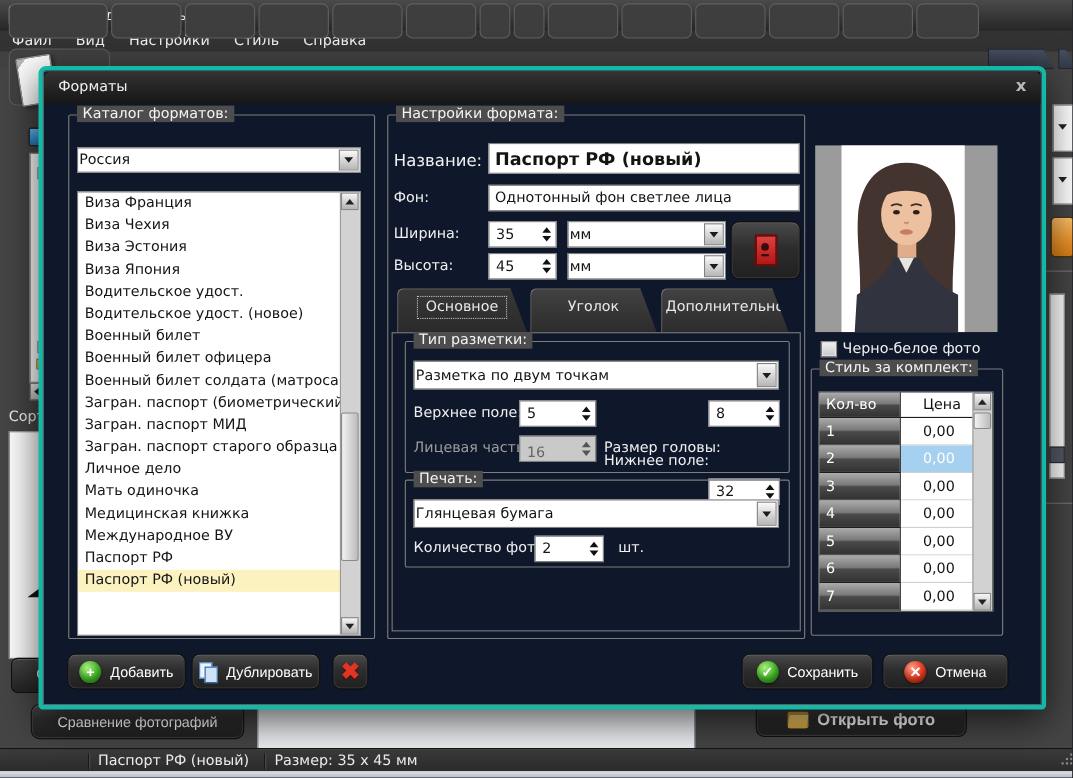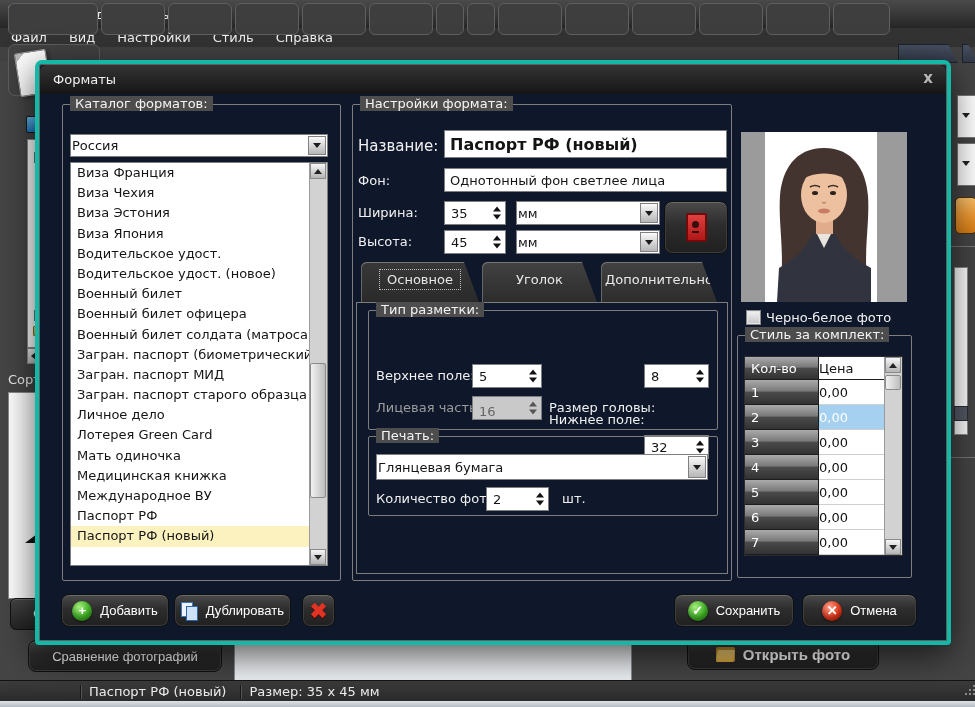--- a/index.html
+++ b/index.html
@@ -82,21 +82,21 @@
   .combo .cbtn i{width:0;height:0;border:4px solid transparent;border-top:5px solid #1c1c1c;margin-top:4px;}
   .spinner{position:absolute;background:#fff;border:1px solid #7e7e7e;color:#141414;display:flex;align-items:center;
            padding-left:6px;box-sizing:border-box;}
   .spinner .arrows{position:absolute;right:4px;top:50%;transform:translateY(-50%);display:flex;flex-direction:column;gap:3px;}
   .spinner .up{width:0;height:0;border-left:4px solid transparent;border-right:4px solid transparent;border-bottom:5px solid #111;}
   .spinner .dn{width:0;height:0;border-left:4px solid transparent;border-right:4px solid transparent;border-top:5px solid #111;}
   .spinner.dis{background:#c9c9c9;color:#666;}
   .spinner.dis .up{border-bottom-color:#555;}
   .spinner.dis .dn{border-top-color:#555;}
   
-  .fmt-list{position:absolute;left:31px;top:98px;width:258px;height:404px;background:#fff;border:1px solid #7e7e7e;box-sizing:border-box;overflow:hidden;}
+  .fmt-list{position:absolute;left:31px;top:110px;width:258px;height:404px;background:#fff;border:1px solid #7e7e7e;box-sizing:border-box;overflow:hidden;}
   .fmt-items{position:absolute;left:0;top:0;right:17px;bottom:0;}
   .fmt-item{height:20.2px;line-height:20.2px;padding-left:6px;color:#151515;white-space:nowrap;overflow:hidden;}
   .fmt-item.selected{background:#fcf2c0;}
   .vscroll{position:absolute;top:0;right:0;bottom:0;width:17px;background:#d2d2d2;border-left:1px solid #9a9a9a;}
   .sbtn{position:absolute;left:0;width:16px;height:16px;background:linear-gradient(#f6f6f6,#b4b4b4);border:1px solid #8a8a8a;
         box-sizing:border-box;display:flex;align-items:center;justify-content:center;}
   .sbtn.top{top:0;} .sbtn.bot{bottom:0;}
   .sbtn .tu{width:0;height:0;border-left:4px solid transparent;border-right:4px solid transparent;border-bottom:5px solid #222;}
   .sbtn .td{width:0;height:0;border-left:4px solid transparent;border-right:4px solid transparent;border-top:5px solid #222;}
   .sthumb{position:absolute;left:0;width:16px;background:linear-gradient(90deg,#f2f2f2,#bcbcbc);border:1px solid #8a8a8a;border-radius:2px;box-sizing:border-box;}
@@ -111,21 +111,21 @@
   
   .photo{position:absolute;left:702px;top:68px;width:166px;height:170px;}
   .checkbox{position:absolute;left:707px;top:246px;width:13px;height:13px;border:1px solid #8a8a8a;
             background:linear-gradient(#f2f2f2,#c6c6c6);box-shadow:inset 0 0 0 1px #e6e6e6;}
   
   .price-table{position:absolute;left:705px;top:292px;width:157px;height:198px;background:#fff;border:1px solid #2c2c2c;box-sizing:content-box;}
   .metal{background:linear-gradient(180deg,#ababab,#7a7a7a 45%,#4a4a4a 52%,#323232);color:#fff;}
   .prow{display:flex;height:25px;line-height:25px;}
   .prow.head{height:23px;line-height:23px;}
   .qcell{width:74px;padding-left:6px;box-sizing:border-box;border-right:1px solid #1c1c1c;border-bottom:1px solid #1c1c1c;}
-  .pcell{width:66px;padding-left:0;box-sizing:border-box;color:#111;background:#fff;border-bottom:1px solid #cfcfcf;}
+  .pcell{width:66px;padding-left:20px;box-sizing:border-box;color:#111;background:#fff;border-bottom:1px solid #cfcfcf;}
   .prow.head .pcell{border-bottom:1px solid #1c1c1c;}
   .pcell.sel{background:#a6d0f0;color:#fff;}
   
   .ic-circle{width:20px;height:20px;border-radius:50%;display:flex;align-items:center;justify-content:center;
              color:#fff;font-weight:bold;font-size:13px;line-height:20px;box-shadow:inset 0 -4px 6px rgba(0,0,0,.25),0 1px 2px rgba(0,0,0,.5);}
   .ic-green{background:radial-gradient(circle at 35% 30%,#a8ef7e,#41b327 55%,#1f7a12);}
   .ic-red{background:radial-gradient(circle at 35% 30%,#ff9d8a,#e23b1e 55%,#9a1405);}
   .ic-pages{position:relative;width:18px;height:18px;}
   .ic-pages .p1{position:absolute;left:0;top:0;width:10px;height:13px;background:#eef4fb;border:1px solid #3a78c2;}
   .ic-pages .p2{position:absolute;left:5px;top:4px;width:10px;height:13px;background:#cfe2f5;border:1px solid #2d66ad;}
@@ -252,21 +252,20 @@
           <div class="fmt-item">Виза Япония</div>
           <div class="fmt-item">Водительское удост.</div>
           <div class="fmt-item">Водительское удост. (новое)</div>
           <div class="fmt-item">Военный билет</div>
           <div class="fmt-item">Военный билет офицера</div>
           <div class="fmt-item">Военный билет солдата (матроса)</div>
           <div class="fmt-item">Загран. паспорт (биометрический)</div>
           <div class="fmt-item">Загран. паспорт МИД</div>
           <div class="fmt-item">Загран. паспорт старого образца</div>
           <div class="fmt-item">Личное дело</div>
-          <div class="fmt-item">Лотерея Green Card</div>
           <div class="fmt-item">Мать одиночка</div>
           <div class="fmt-item">Медицинская книжка</div>
           <div class="fmt-item">Международное ВУ</div>
           <div class="fmt-item">Паспорт РФ</div>
           <div class="fmt-item selected">Паспорт РФ (новый)</div>
         </div>
       <div class="vscroll">
         <div class="sbtn top">
             <span class="tu"></span>
           </div>
@@ -323,20 +322,26 @@
     <div class="tab" style="left:443px;width:115px;">
       <span class="tab-label">Уголок</span>
     </div>
     <div class="tab" style="left:562px;width:116px;">
       <span class="tab-label">Дополнительно</span>
     </div>
     <div class="tab-frame"></div>
 
     <div class="groupbox" style="left:329px;top:246px;width:348px;height:118px;">
       <div class="grouplabel">Тип разметки:</div>
+    </div>
+    <div class="combo" style="left:337px;top:264px;width:332px;height:26px;">
+      <span>Разметка по двум точкам</span>
+      <span class="cbtn">
+          <i></i>
+        </span>
     </div>
     <div class="lbl" style="left:337px;top:304px;">Верхнее поле:</div>
     <div class="spinner" style="left:433px;top:300px;width:70px;height:24px;">
       <span>5</span>
       <span class="arrows">
           <span class="up"></span>
           <span class="dn"></span>
         </span>
     </div>
     <div class="lbl" style="left:510px;top:304px;margin-top:44px;">Нижнее поле:</div>

